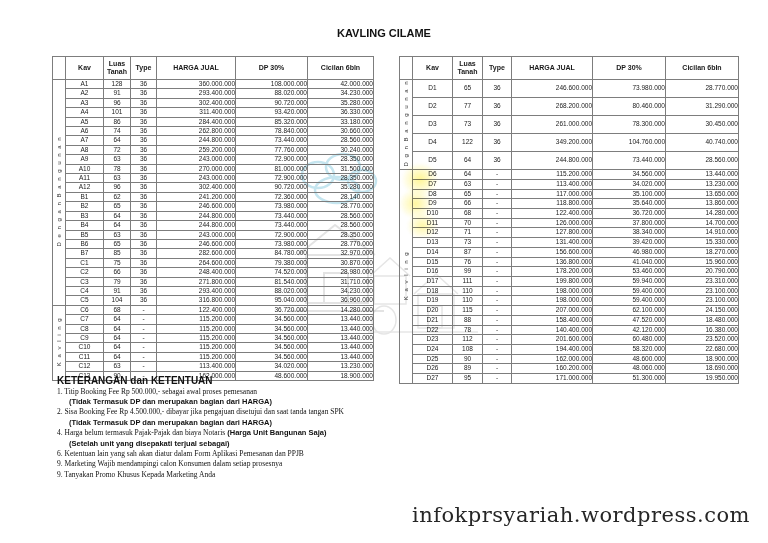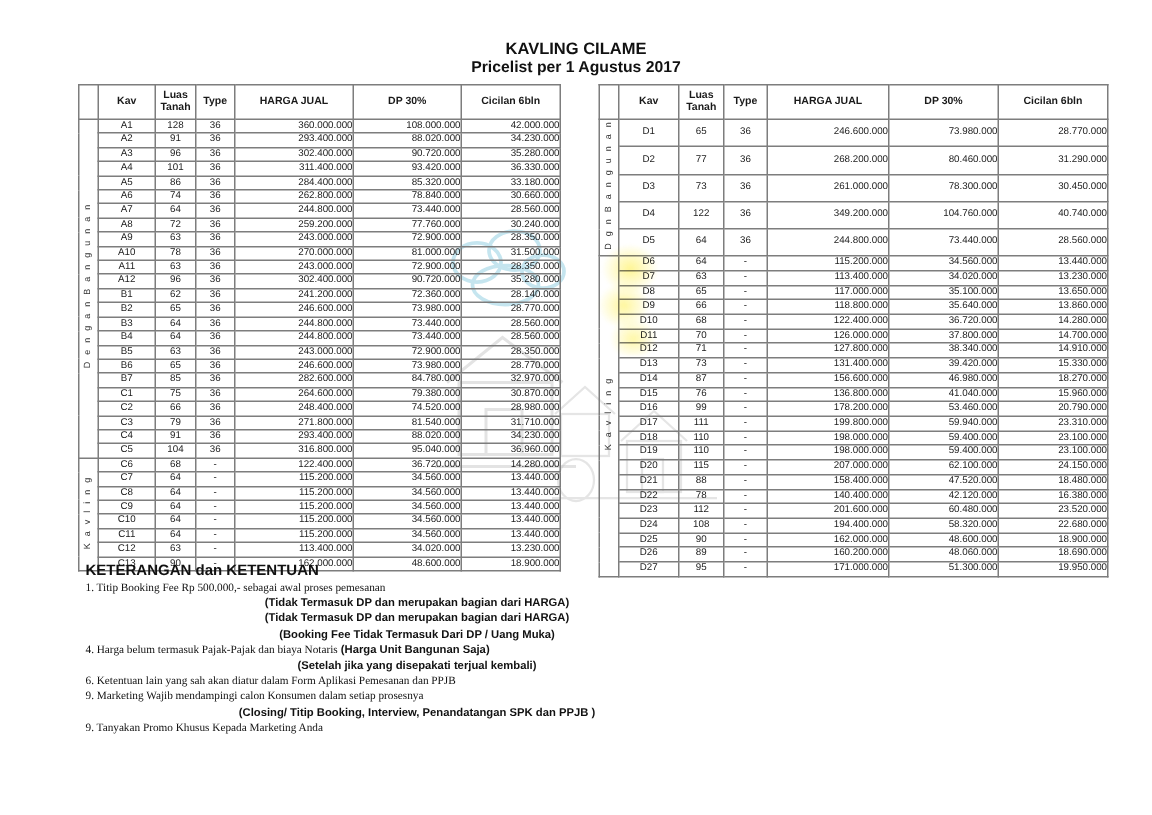--- a/index.html
+++ b/index.html
@@ -33,21 +33,21 @@
   td.group-cell { text-align:center; vertical-align:middle; }
   .vert {
     display:inline-block; writing-mode:vertical-rl; transform:rotate(180deg);
     font-size:6px; letter-spacing:1.5px; color:#333; white-space:nowrap;
   }
 
   
   .notes { position:absolute; left:57px; top:376px; width:430px; }
   .notes-heading { font-family:"Liberation Sans",sans-serif; font-weight:bold; font-size:10px; line-height:10.5px; color:#111; }
   .note-text { font-family:"Liberation Serif", serif; font-size:7.5px; line-height:10.4px; color:#111; white-space:nowrap; }
-  .note-bold { font-family:"Liberation Sans", sans-serif; font-weight:bold; font-size:7.5px; line-height:10.4px; padding-left:12px; color:#111; white-space:nowrap;text-align:center; }
+  .note-bold { font-family:"Liberation Sans", sans-serif; font-weight:bold; font-size:7.5px; line-height:10.4px; padding-left:12px; color:#111; white-space:nowrap; }
   .note-bold-inline { font-family:"Liberation Sans", sans-serif; font-weight:bold; }
 
   
   .site-watermark {
     position:absolute; top:503px; right:5px;
     font-family:"DejaVu Serif", serif; font-size:21px; font-weight:normal;
     color:#262626; letter-spacing:0.5px;
   }
 
   
@@ -90,21 +90,20 @@
       <polyline points="48,58 70,38 92,58"></polyline>
       <rect x="52" y="58" width="36" height="34"></rect>
       <rect x="62" y="70" width="14" height="22"></rect>
       <line x1="2" y1="96" x2="112" y2="96"></line>
       <ellipse cx="18" cy="84" rx="12" ry="14"></ellipse>
     </g>
   </svg>
 
   <div class="title-block">
     <div class="title">KAVLING CILAME</div>
-    <div class="subtitle">Pricelist per 1 Agustus 2017</div>
   </div>
 
   <table class="price" id="left-table">
     <colgroup>
       <col style="width:13px">
         <col style="width:38px">
         <col style="width:27px">
         <col style="width:26px">
       <col style="width:79px">
         <col style="width:72px">
@@ -626,25 +625,25 @@
       </tbody>
   </table>
 
   <div class="wm-highlight"></div>
 
   <div class="notes">
     <div class="notes-heading">KETERANGAN dan KETENTUAN</div>
     <div>
         <div class="note-text">1. Titip Booking Fee Rp 500.000,- sebagai awal proses pemesanan</div>
         <div class="note-bold">(Tidak Termasuk DP dan merupakan bagian dari HARGA)</div>
+        <div class="note-text">2. Sisa Booking Fee Rp 4.500.000,- dibayar jika pengajuan disetujui dan saat tanda tangan SPK</div>
         <div class="note-bold">(Tidak Termasuk DP dan merupakan bagian dari HARGA)</div>
-        <div class="note-bold">(Booking Fee Tidak Termasuk Dari DP / Uang Muka)</div>
         <div class="note-text">4. Harga belum termasuk Pajak-Pajak dan biaya Notaris<span class="note-bold-inline"> (Harga Unit Bangunan Saja)</span></div>
-        <div class="note-bold">(Setelah jika yang disepakati terjual kembali)</div>
+        <div class="note-bold">(Setelah unit yang disepakati terjual sebagai)</div>
         <div class="note-text">6. Ketentuan lain yang sah akan diatur dalam Form Aplikasi Pemesanan dan PPJB</div>
         <div class="note-text">9. Marketing Wajib mendampingi calon Konsumen dalam setiap prosesnya</div>
-        <div class="note-bold">(Closing/ Titip Booking, Interview, Penandatangan SPK dan PPJB )</div>
         <div class="note-text">9. Tanyakan Promo Khusus Kepada Marketing Anda</div>
       </div>
   </div>
 
+  <div class="site-watermark">infokprsyariah.wordpress.com</div>
 
 </div>
 
 </body></html>

